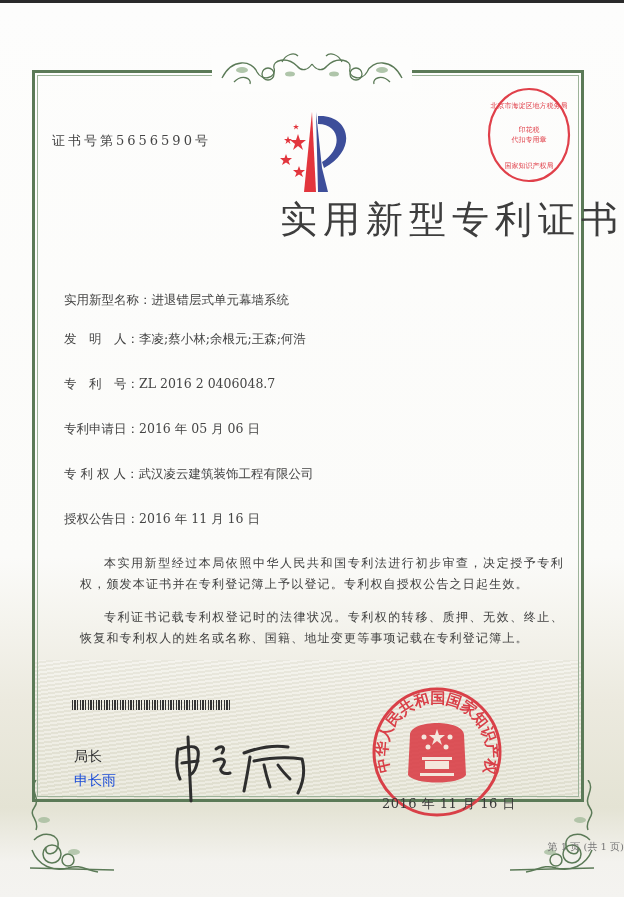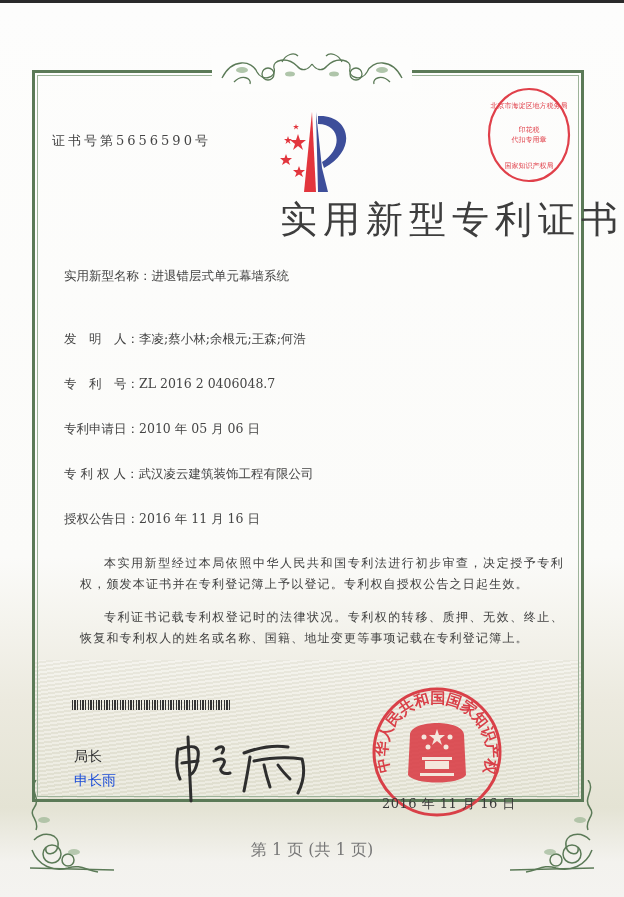--- a/index.html
+++ b/index.html
@@ -40,21 +40,21 @@
   .body-text { position:absolute; left:68px; top:541px; width:508px; font-size:12px; line-height:21px; color:#3e3e3e; font-family:"DejaVu Serif", serif; }
   .body-text p { margin:12px; text-indent:2em; text-align:justify; letter-spacing:1.2px; }
   .barcode { position:absolute; left:72px; top:700px; width:160px; height:10px;
     background:repeating-linear-gradient(90deg, #333 0 1px, transparent 1px 2px, #333 2px 4px, transparent 4px 5px, #333 5px 6px, transparent 6px 8px);
   }
   .sig-role { position:absolute; left:74px; top:748px; font-size:14px; font-family:"DejaVu Sans", sans-serif; color:#333; }
   .sig-name { position:absolute; left:74px; top:772px; font-size:14px; font-family:"DejaVu Sans", sans-serif; color:#1d4ed8; }
   .signature { position:absolute; left:170px; top:735px; width:145px; height:70px; }
   .seal-main { position:absolute; left:370px; top:685px; width:135px; height:135px; }
   .seal-date { position:absolute; left:382px; top:795px; font-size:13px; color:#3a3a3a; letter-spacing:0.5px; }
-  .page-no { position:absolute; left:0; width:624px; top:840px; text-align:center; font-size:16px; color:#777; }
+  .page-no { position:absolute; left:0; width:624px; top:840px; text-align:right; font-size:10px; color:#777; }
 </style>
 </head>
 <body>
 
 <div class="topstrip"></div>
 <div class="page"></div>
 <div class="guilloche"></div>
 <div class="frame"></div>
 <div class="frame-inner"></div>
 
@@ -125,31 +125,31 @@
 <svg class="seal-top" viewBox="0 0 85 98">
   <ellipse cx="42" cy="49" rx="40" ry="46" fill="none" stroke="#e0404a" stroke-width="2.2"></ellipse>
   <text x="42" y="22" font-size="7" fill="#e0404a" text-anchor="middle" font-family="DejaVu Serif, serif">北京市海淀区地方税务局</text>
   <text x="42" y="46" font-size="7" fill="#e0404a" text-anchor="middle" font-family="DejaVu Serif, serif">印花税</text>
   <text x="42" y="56" font-size="7" fill="#e0404a" text-anchor="middle" font-family="DejaVu Serif, serif">代扣专用章</text>
   <text x="42" y="82" font-size="7" fill="#e0404a" text-anchor="middle" font-family="DejaVu Serif, serif">国家知识产权局</text>
 </svg>
 
 <div class="title">实用新型专利证书</div>
 
-<div class="field" style="top:268px">
+<div class="field" style="top:292px">
   <span class="lbl">实用新型名称：</span><span>进退错层式单元幕墙系统</span>
 </div>
 <div class="field" style="top:331px">
   <span class="lbl">发　明　人：</span><span>李凌;蔡小林;余根元;王森;何浩</span>
 </div>
 <div class="field" style="top:376px">
   <span class="lbl">专　利　号：</span><span>ZL 2016 2 0406048.7</span>
 </div>
 <div class="field" style="top:421px">
-  <span class="lbl">专利申请日：</span><span>2010 年 05 月 06 日</span>
+  <span class="lbl">专利申请日：</span><span>2016 年 05 月 06 日</span>
 </div>
 <div class="field" style="top:466px">
   <span class="lbl">专 利 权 人：</span><span>武汉凌云建筑装饰工程有限公司</span>
 </div>
 <div class="field" style="top:511px">
   <span class="lbl">授权公告日：</span><span>2016 年 11 月 16 日</span>
 </div>
 
 <div class="body-text">
   <p>本实用新型经过本局依照中华人民共和国专利法进行初步审查，决定授予专利权，颁发本证书并在专利登记簿上予以登记。专利权自授权公告之日起生效。</p>

